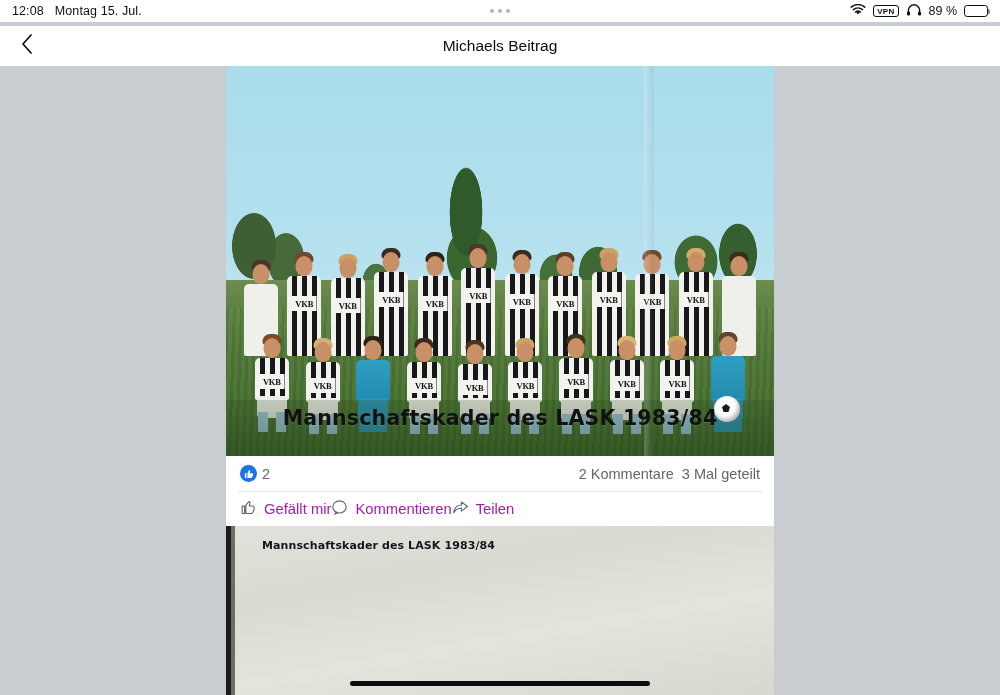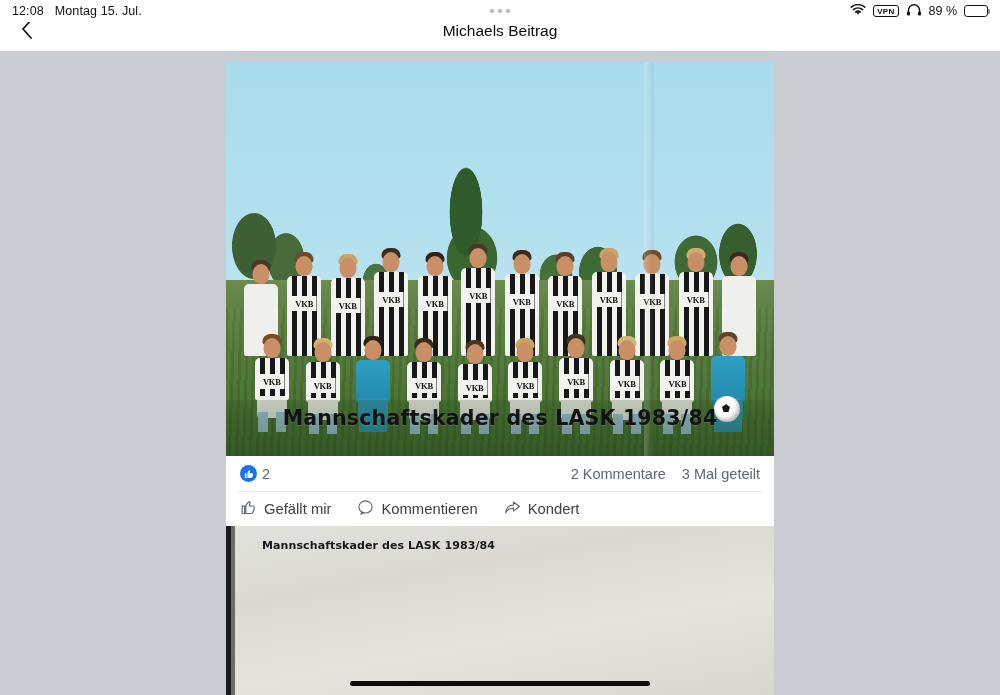--- a/index.html
+++ b/index.html
@@ -40,21 +40,21 @@
     border: 1.3px solid #111; border-radius: 3.2px; padding: 1.4px;
   }
   .batt::after {
     content: ""; position: absolute; right: -3.4px; top: 3.3px;
     width: 2px; height: 4.4px; background: #8c8e92; border-radius: 0 1.5px 1.5px 0;
   }
   .batt-fill { height: 100%; background: #111; border-radius: 1.4px; }
 
   
   .navbar {
-    position: absolute; top: 11px; left: 0; width: 1000px; height: 40px;
+    position: absolute; top: 26px; left: 0; width: 1000px; height: 40px;
     background: #ffffff; z-index: 25;
   }
   .nav-back {
     position: absolute; left: 10px; top: 0; height: 40px; width: 34px;
     display: flex; align-items: center; justify-content: center;
     cursor: pointer;
   }
   .nav-title {
     position: absolute; left: 0; right: 0; top: 0; height: 40px;
     display: flex; align-items: center; justify-content: center;
@@ -174,26 +174,26 @@
   
   .reactions {
     height: 35px; padding: 0 14px; display: flex; align-items: center;
     font-size: 14.5px; color: #606770;
   }
   .react-left { display: flex; align-items: center; gap: 5px; }
   .thumb-badge {
     width: 17px; height: 17px; border-radius: 50%;
     background: #1b74e4; display: flex; align-items: center; justify-content: center;
   }
-  .react-right { margin-left: auto; display: flex; gap: 16px; }
+  .react-right { margin-left: auto; display: flex; gap: 8px; }
   .divider { height: 1px; background: #e4e6e9; margin: 0 12px; }
 
   .actions {
-    height: 34px; padding: 0 14px; display: flex; align-items: center; gap: 26px;
-    font-size: 14.8px; color: #404040; font-weight: 500;
+    height: 34px; padding: 0 14px; display: flex; align-items: center; 
+    font-size: 14.8px; color: #a21caf; font-weight: 500;
   }
   .act { display: flex; align-items: center; gap: 7px; cursor: pointer; }
 
   
   .doc {
     position: relative; width: 548px; height: 175px; overflow: hidden;
     background: #dcdcd6;
   }
   .doc-paper {
     position: absolute; inset: 0;
@@ -475,21 +475,21 @@
             </svg>
           </span>
           <span>Kommentieren</span>
         </div>
         <div class="act">
           <span>
             <svg width="17" height="17" viewBox="0 0 18 18">
               <path d="M1.8 14.6c.4-5.4 3.3-8.1 8.2-8.3V3.2L16.4 8l-6.4 4.8V9.6c-3.6 0-6.3 1.4-8.2 5z" stroke="#5e6771" stroke-width="1.2" fill="none" stroke-linejoin="round"></path>
             </svg>
           </span>
-          <span>Kondert</span>
+          <span>Teilen</span>
         </div>
       </div>
 
       <div class="doc">
         <div class="doc-paper"></div>
         <div class="doc-edge"></div>
         <div class="doc-inner">
           <div class="doc-title">Mannschaftskader des LASK 1983/84</div>
         </div>
       </div>

